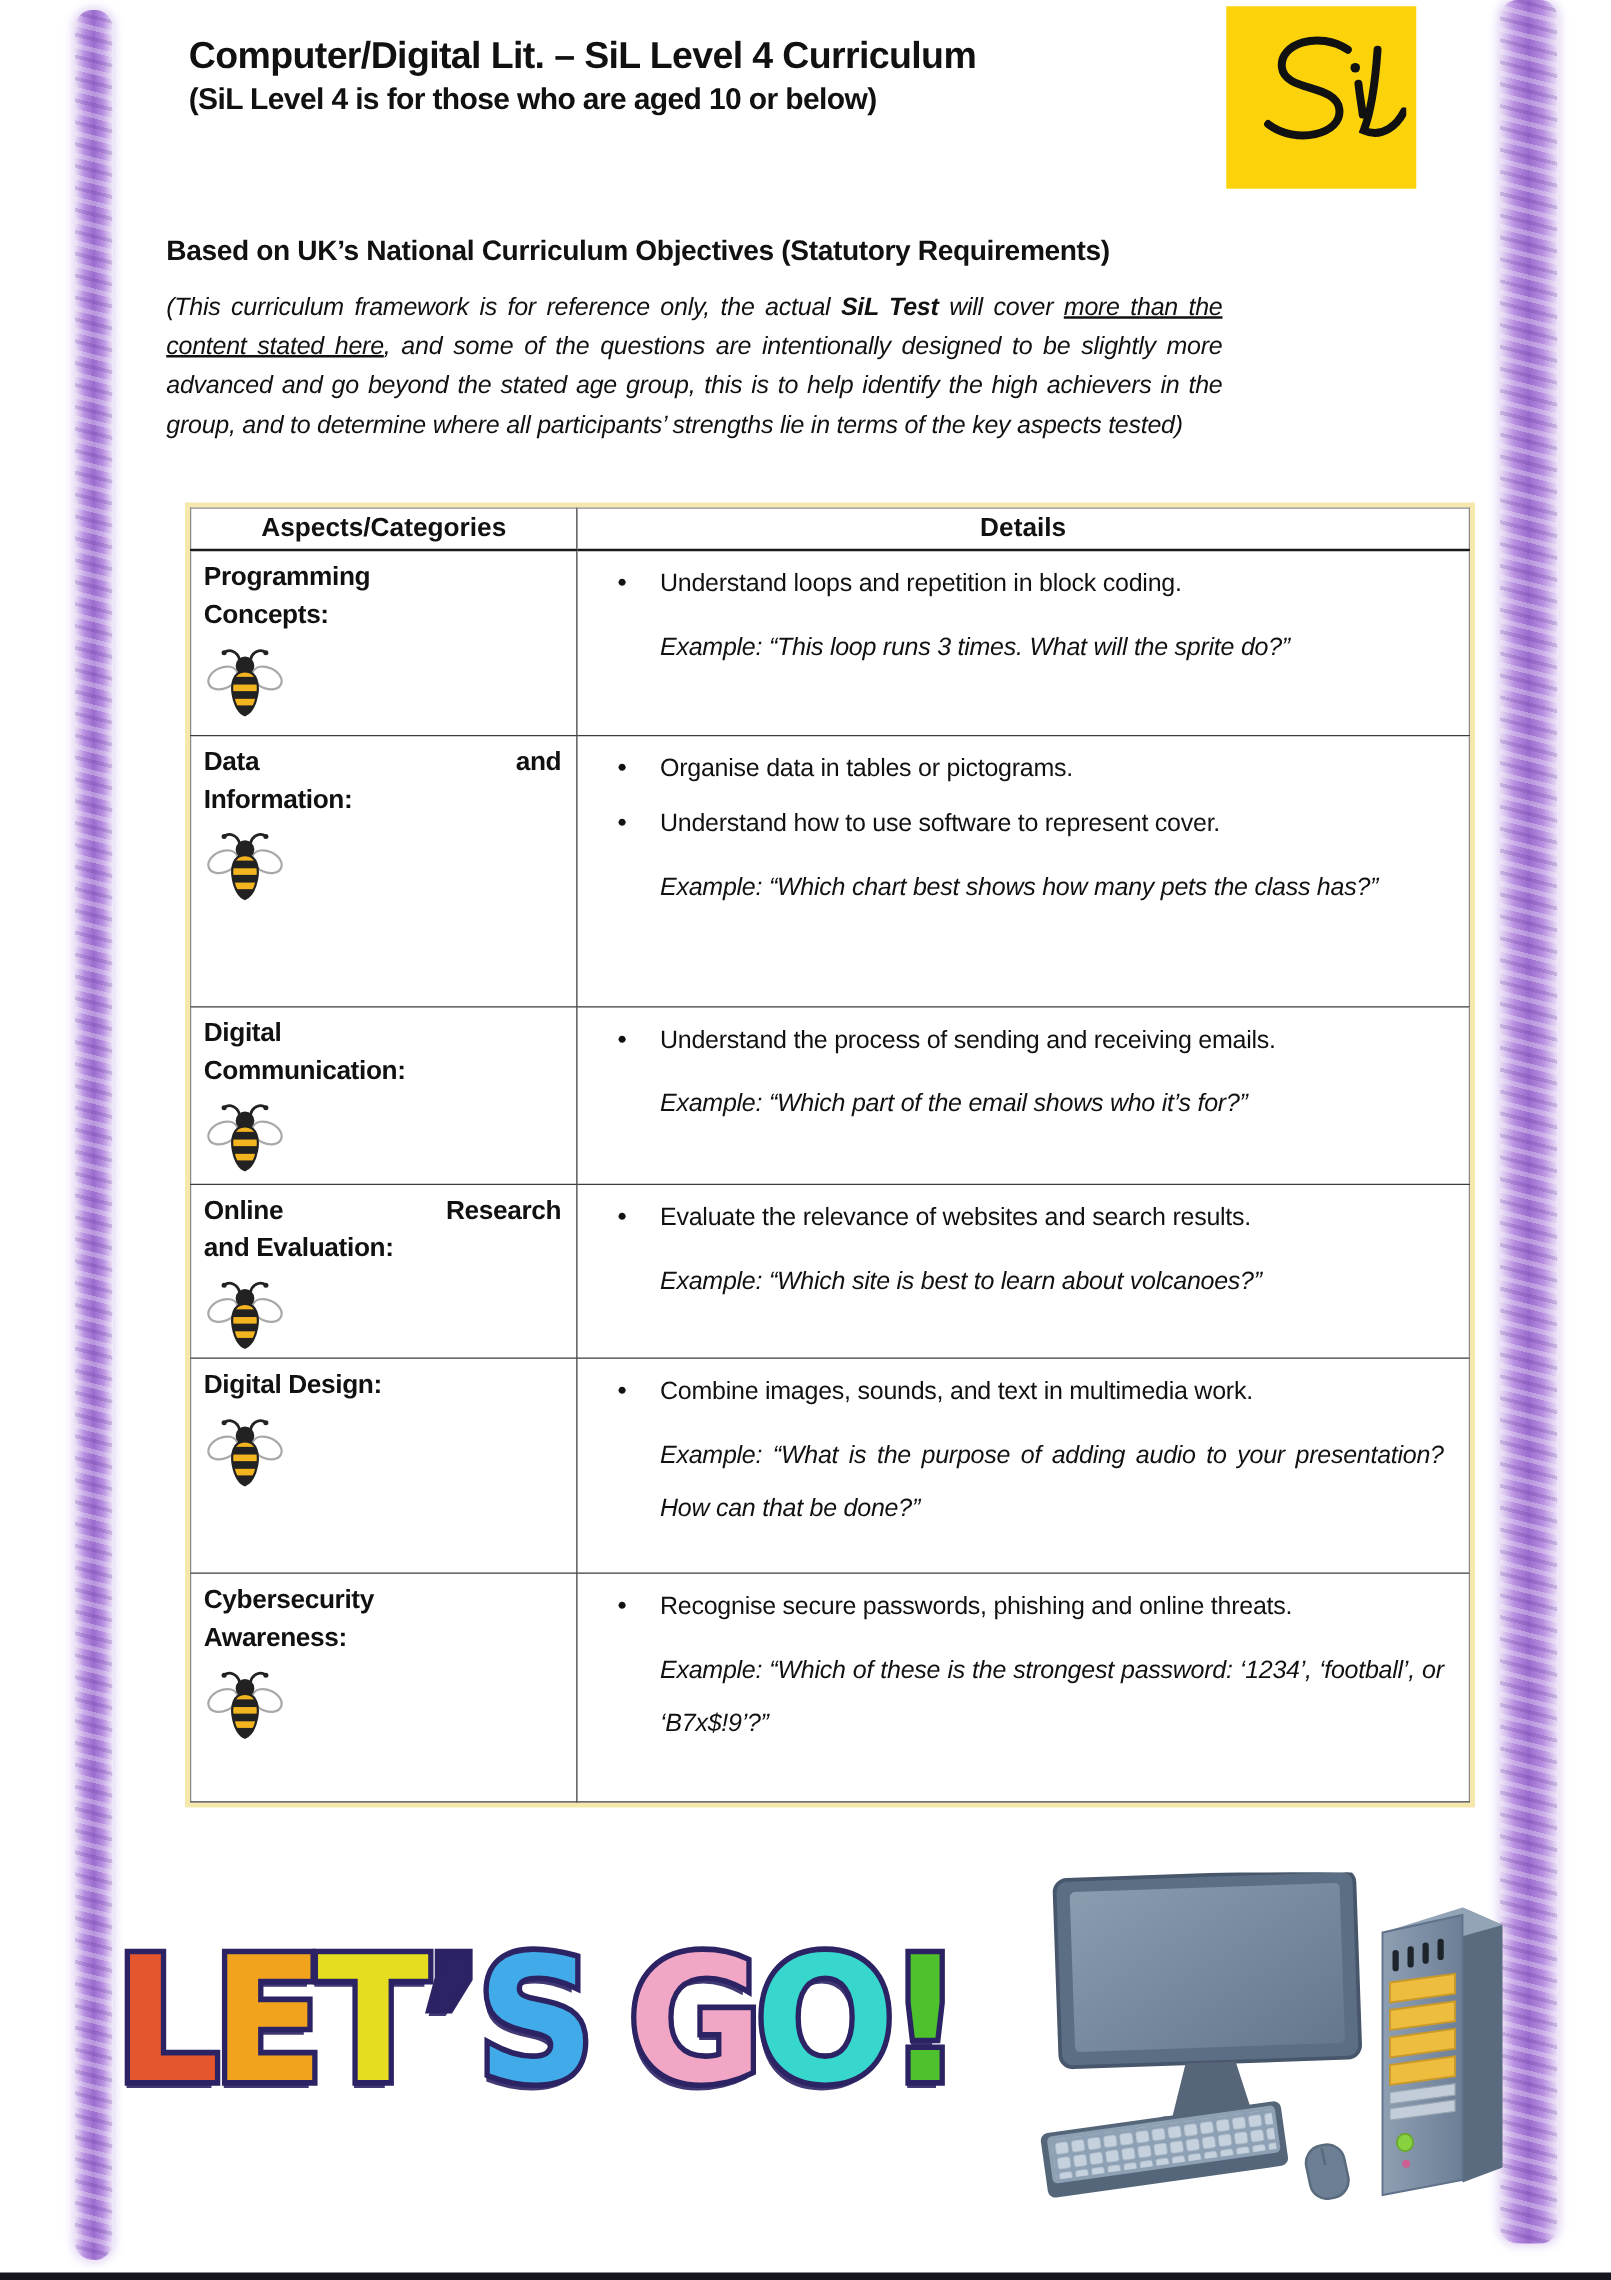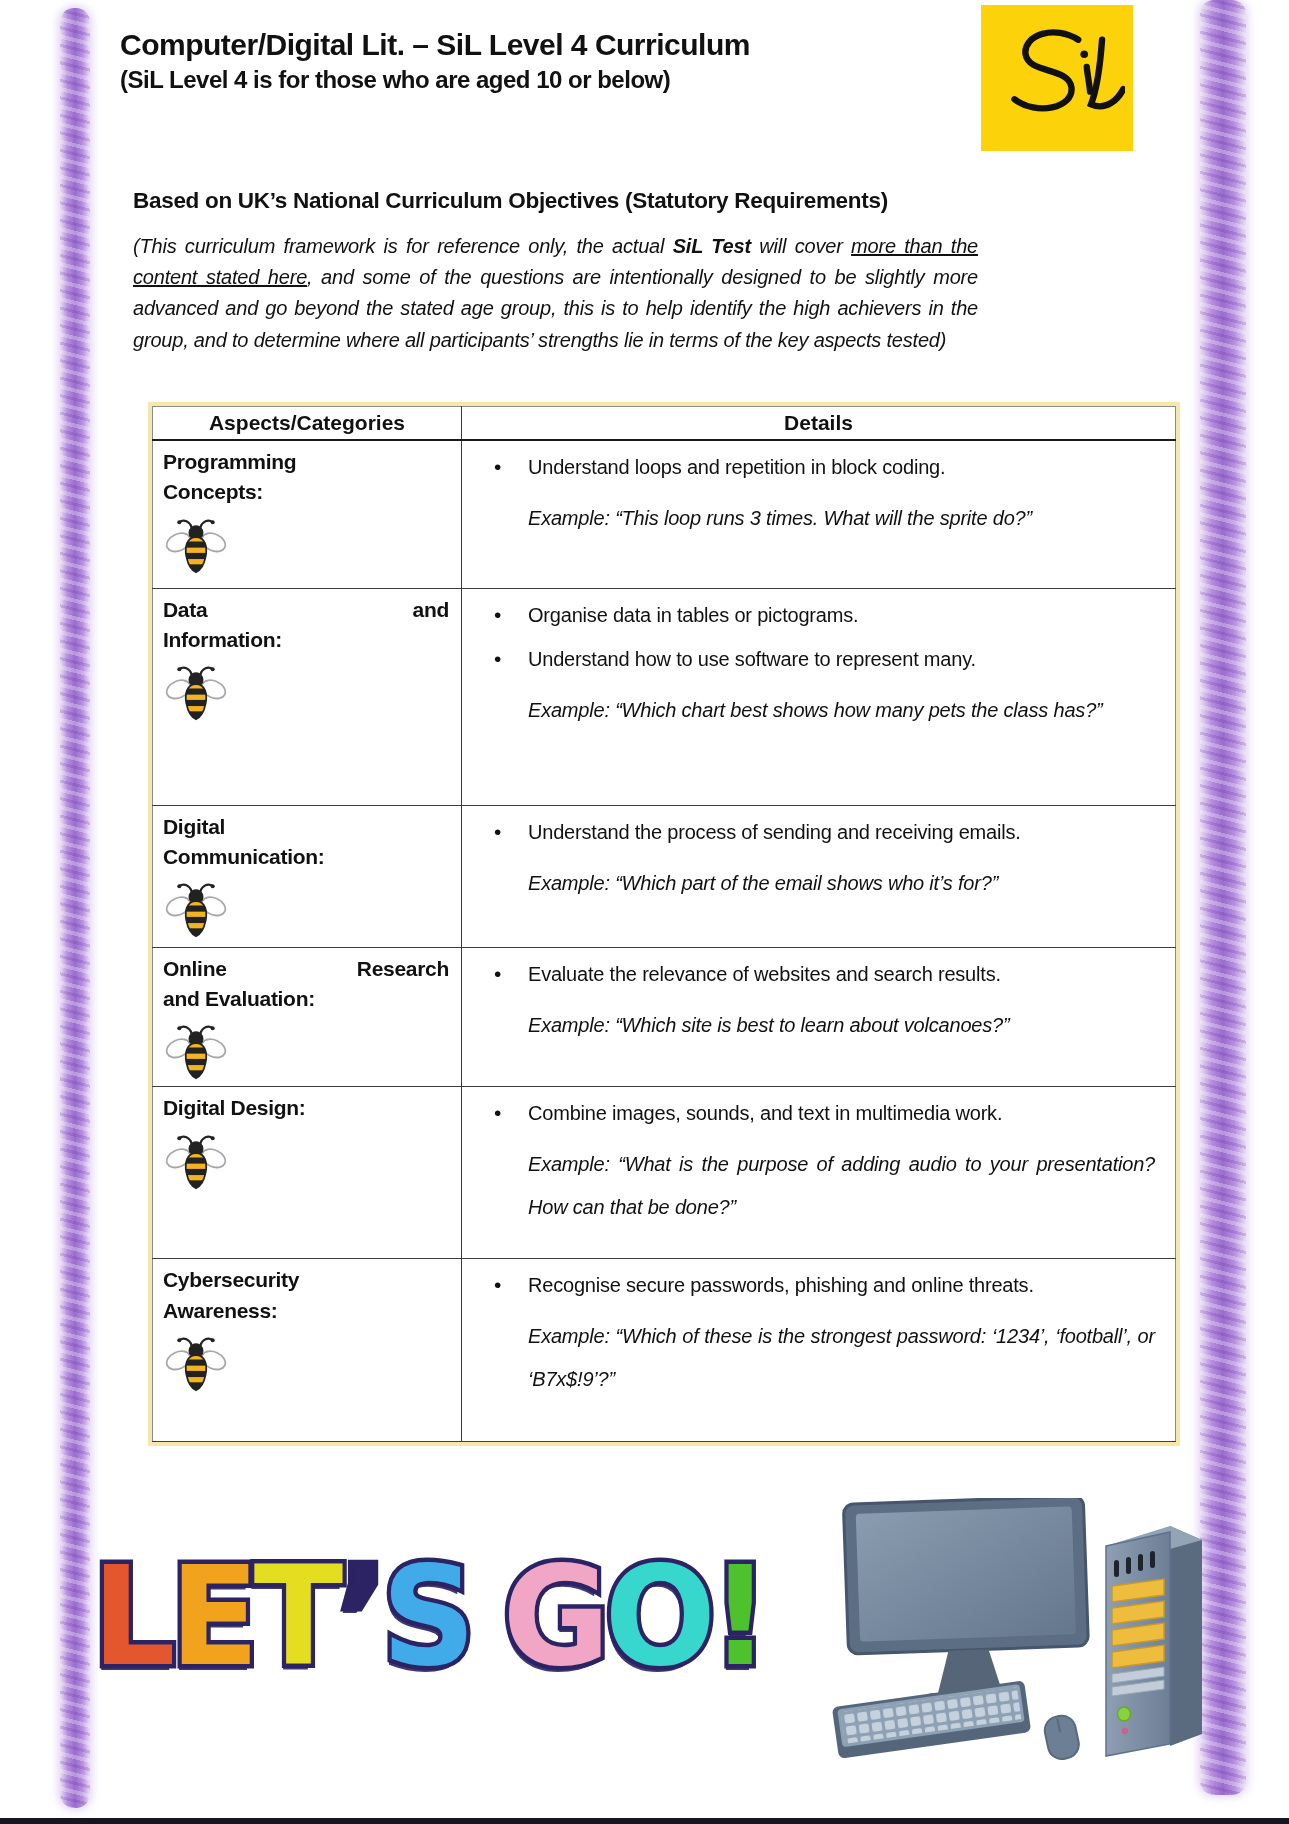--- a/index.html
+++ b/index.html
@@ -15,21 +15,21 @@
         rgba(255,255,255,0.28) 0 4px, rgba(0,0,0,0) 4px 9px,
         rgba(92,44,150,0.20) 9px 12px, rgba(0,0,0,0) 12px 17px),
       linear-gradient(90deg, rgba(169,127,214,0.25), #b78fe0 25%, #9a6ccd 50%, #b78fe0 75%, rgba(169,127,214,0.25));
     box-shadow:0 0 8px 2px rgba(170,130,220,0.35);
   }
   .stripe-left{left:60px;top:8px;width:30px;height:1800px;}
   .stripe-right{left:1200px;top:0;width:46px;height:1795px;}
   .bottom-bar{position:absolute;left:0;bottom:0;width:100%;height:6px;background:#17151f;}
 
   
-  .doc-header{position:absolute;left:120px;top:26px;width:840px;}
+  .doc-header{position:absolute;left:151px;top:26px;width:840px;}
   .doc-header h1{margin:0;font-size:30px;font-weight:700;letter-spacing:-0.5px;line-height:1.25;}
   .doc-header h2{margin:0;font-size:24px;font-weight:700;letter-spacing:-0.5px;line-height:1.3;}
   .logo{position:absolute;left:981px;top:5px;width:152px;height:146px;display:flex;align-items:center;justify-content:center;}
   .logo svg{width:136px;height:128px;}
 
   .section-heading{position:absolute;left:133px;top:188px;margin:0;font-size:22.5px;font-weight:700;
     text-decoration-thickness:2px;text-underline-offset:3px;letter-spacing:-0.3px;}
 
   .intro{position:absolute;left:133px;top:231px;width:845px;margin:0;
     font-size:20px;font-style:italic;line-height:1.56;text-align:justify;letter-spacing:-0.2px;}
@@ -147,21 +147,21 @@
               <span>Data</span>
               <span>and</span>
             </div>
             <div class="cat-line">Information:</div>
             <svg class="bee">
                 <use href="#bee-sym"></use>
               </svg>
           </td>
           <td class="det-cell">
             <div class="bullet-item">Organise data in tables or pictograms.</div>
-            <div class="bullet-item">Understand how to use software to represent many.</div>
+            <div class="bullet-item">Understand how to use software to represent cover.</div>
             <div class="example">Example: “Which chart best shows how many pets the class has?”</div>
           </td>
         </tr>
 
         <tr class="r2">
           <td class="cat-cell">
             <div class="cat-line">Digital</div>
             <div class="cat-line">Communication:</div>
             <svg class="bee">
                 <use href="#bee-sym"></use>

